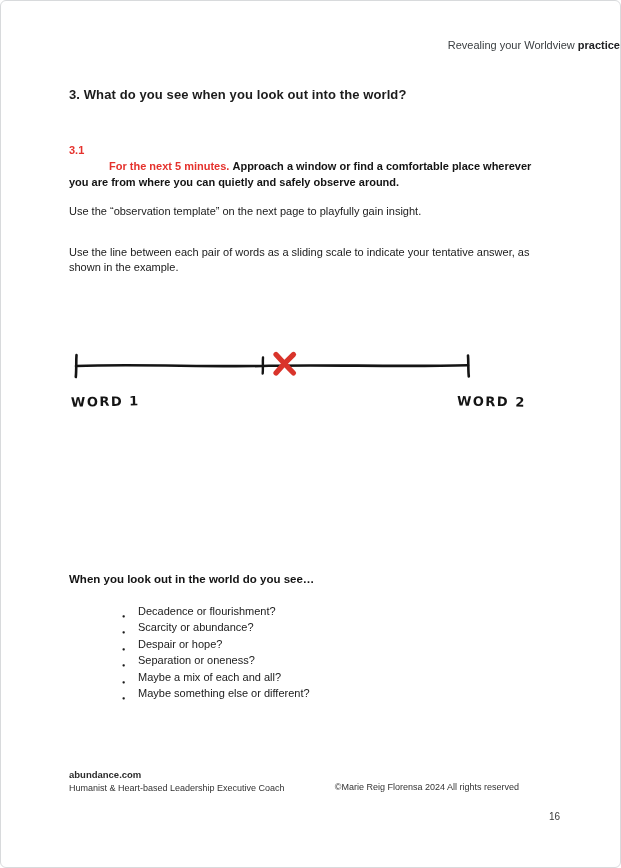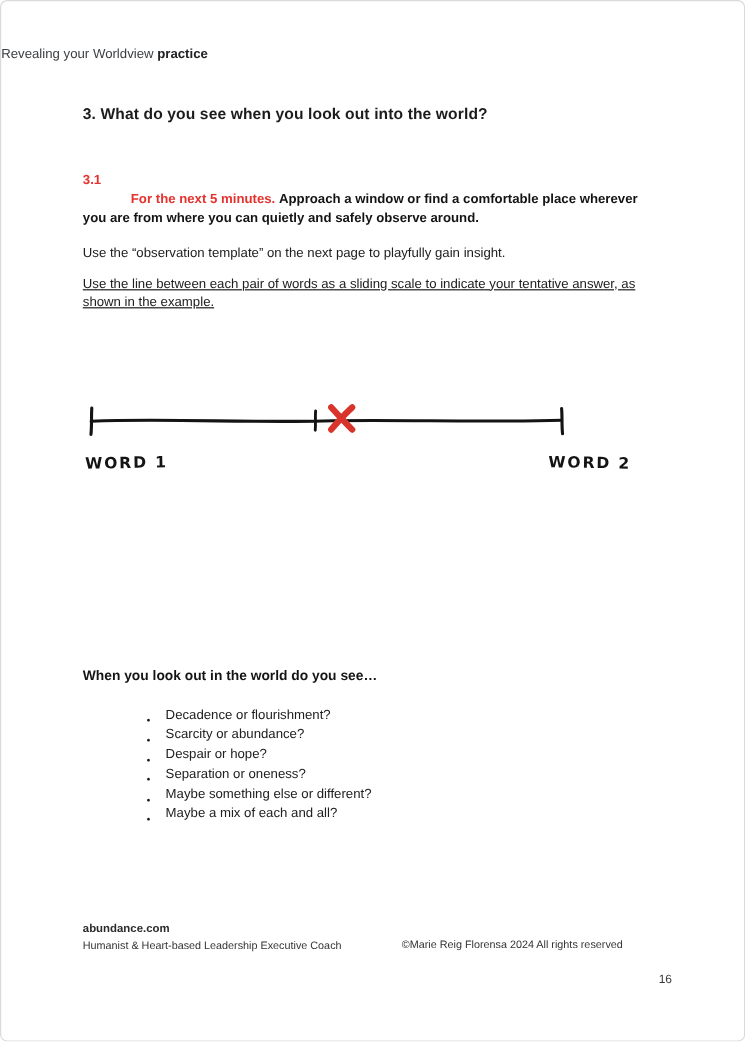--- a/index.html
+++ b/index.html
@@ -12,21 +12,21 @@
   .page {
     position:relative;
     width:621px; height:868px;
     background:#ffffff;
     border:1px solid #d8dadc;
     border-radius:6px;
     overflow:hidden;
   }
   .doc-header {
     margin-top:38px;
-    text-align:left;
+    text-align:right;
     font-size:11px;
     color:#3c4043;
   }
   .doc-header b { font-weight:700; color:#202124; }
   .doc-title {
     margin:36px 60px 0 68px;
     font-size:13px;
     font-weight:700;
     color:#1c1c1c;
     letter-spacing:0.1px;
@@ -45,21 +45,21 @@
   }
   .lead .red  { color:#e5322d; font-weight:700;margin-left:40px; }
   .lead .bold { color:#141414; font-weight:700; }
   .para {
     margin:14px 68px 0 68px;
     max-width:492px;
     font-size:11px;
     line-height:15.5px;
     color:#202020;
   }
-  .para + .para { margin-top:10px;text-decoration:underline; }
+  .para + .para { margin-top:25px; }
 
   .illustration {
     position:relative;
     margin:64px 0 0 68px;
     width:470px;
     height:78px;
   }
   .illustration svg { display:block; }
   .word-label {
     position:absolute;
@@ -162,22 +162,22 @@
     <span class="word-label right">WORD 2</span>
   </div>
 
   <div class="question-heading">When you look out in the world do you see…</div>
 
   <ul class="bullet-list">
     <li>Decadence or flourishment?</li>
     <li>Scarcity or abundance?</li>
     <li>Despair or hope?</li>
     <li>Separation or oneness?</li>
+    <li>Maybe a mix of each and all?</li>
     <li>Maybe something else or different?</li>
-    <li>Maybe a mix of each and all?</li>
   </ul>
 
   <div class="footer-left">
     <span class="footer-site">abundance.com</span>
     <span class="footer-tagline">Humanist &amp; Heart-based Leadership Executive Coach</span>
   </div>
 
   <div class="footer-right">©Marie Reig Florensa 2024 All rights reserved</div>
 
   <div class="page-number">16</div>

